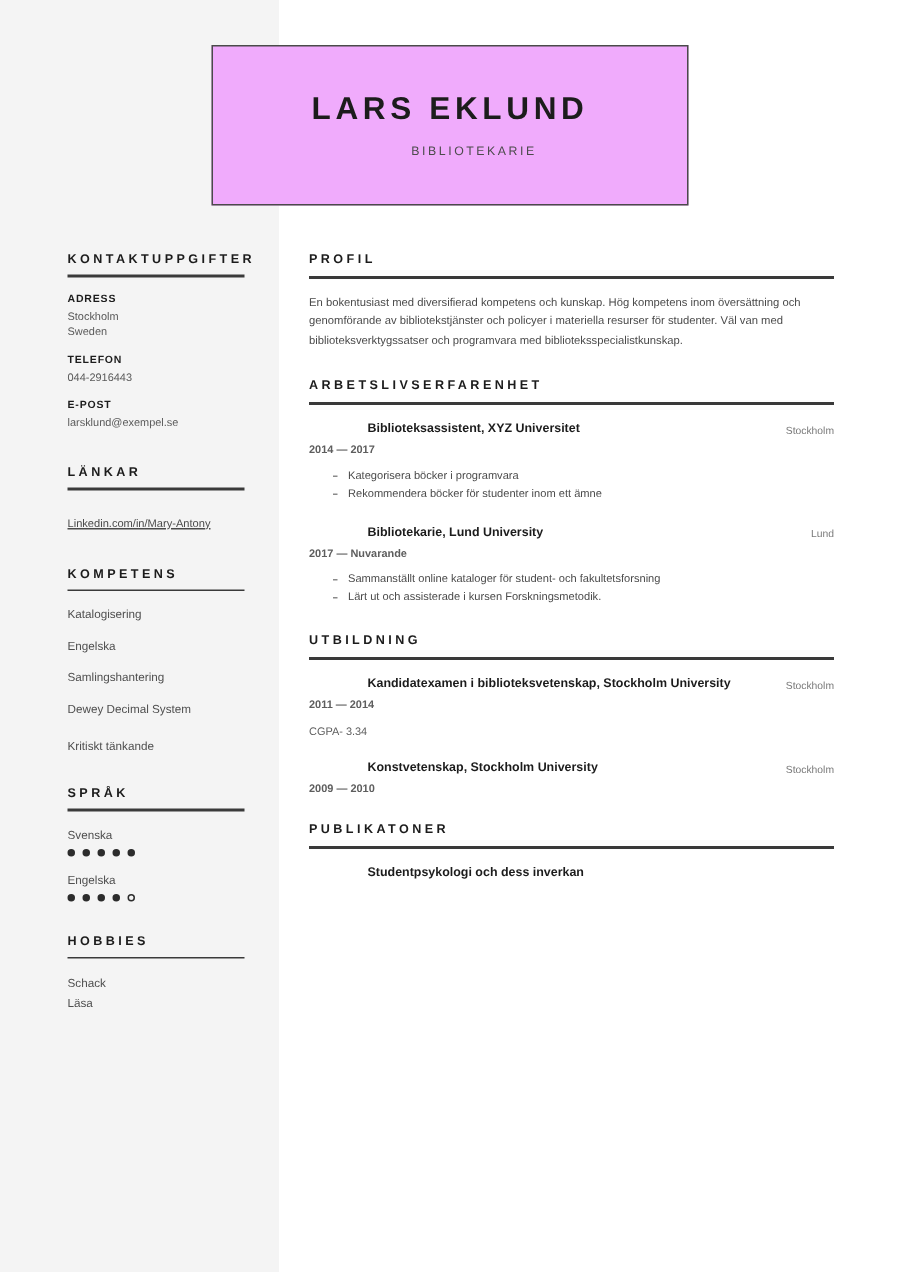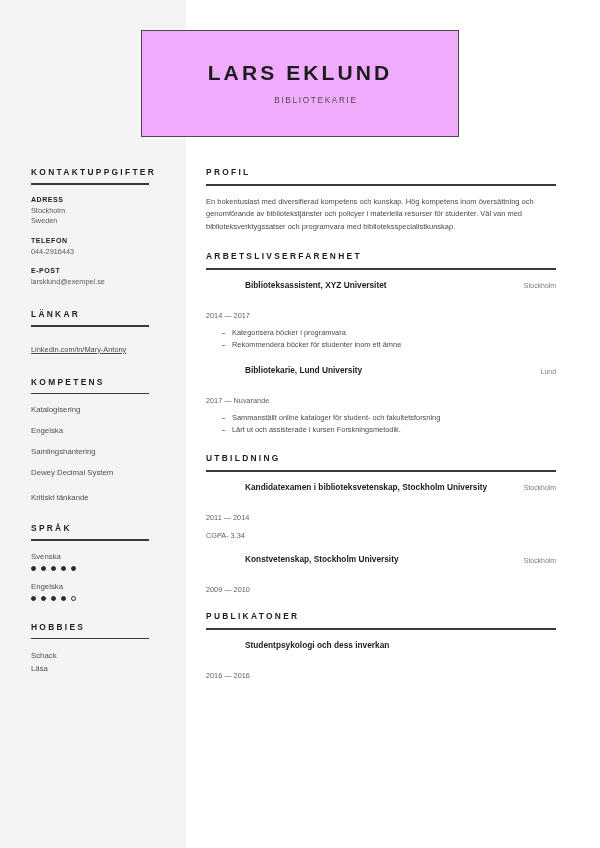--- a/index.html
+++ b/index.html
@@ -62,21 +62,21 @@
     font-size: 8.2px;
     letter-spacing: 1.7px;
     color: #4b4b4b;
     text-align: center;
     padding-left: 32px;
   }
 
   
   #sidebar {
     position: absolute;
-    left: 31px;
+    left: 45px;
     top: 167px;
     width: 132px;
   }
 
   .side-section { margin-bottom: 21px; }
 
   .side-heading {
     font-size: 8.4px;
     font-weight: 700;
     letter-spacing: 2.3px;
@@ -179,21 +179,21 @@
     line-height: 1.72;
     color: #4a4a4a;
   }
 
   .entry { margin-bottom: 14px; }
   .entry:last-child { margin-bottom: 0; }
 
   .entry-top {
     display: flex;
     justify-content: space-between;
-    align-items: center;
+    align-items: flex-end;
     gap: 10px;
     padding-left: 39px;
   }
 
   .entry-title {
     font-size: 8.3px;
     font-weight: 700;
     color: #1c1c1c;
     line-height: 1.35;
     max-width: 282px;
@@ -202,21 +202,22 @@
   .entry-location {
     font-size: 6.9px;
     color: #7a7a7a;
     white-space: nowrap;
     padding-top: 1px;
   }
 
   .entry-date {
     font-size: 7.3px;
     color: #5e5e5e;
-    margin-top: 20px;
+    margin-top: 4px;
+    font-weight: bold;
   }
 
   .entry-note {
     font-size: 7.3px;
     color: #5e5e5e;
     margin-top: 9px;
   }
 
   .bullets {
     margin-top: 7px;
@@ -388,18 +389,17 @@
     </div>
 
     <div class="main-section">
       <div class="main-heading">PUBLIKATONER</div>
       <div class="main-rule"></div>
 
       <div class="entry">
         <div class="entry-top">
           <div class="entry-title">Studentpsykologi och dess inverkan</div>
         </div>
-        <div class="entry-date">2016 — 2016</div>
       </div>
     </div>
 
   </div>
 </div>
 
 </body></html>

